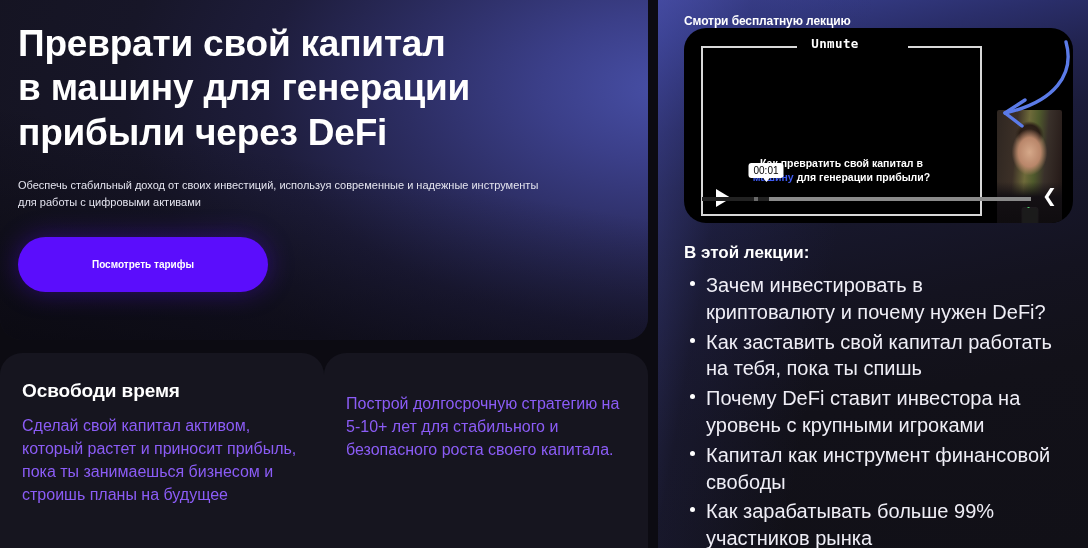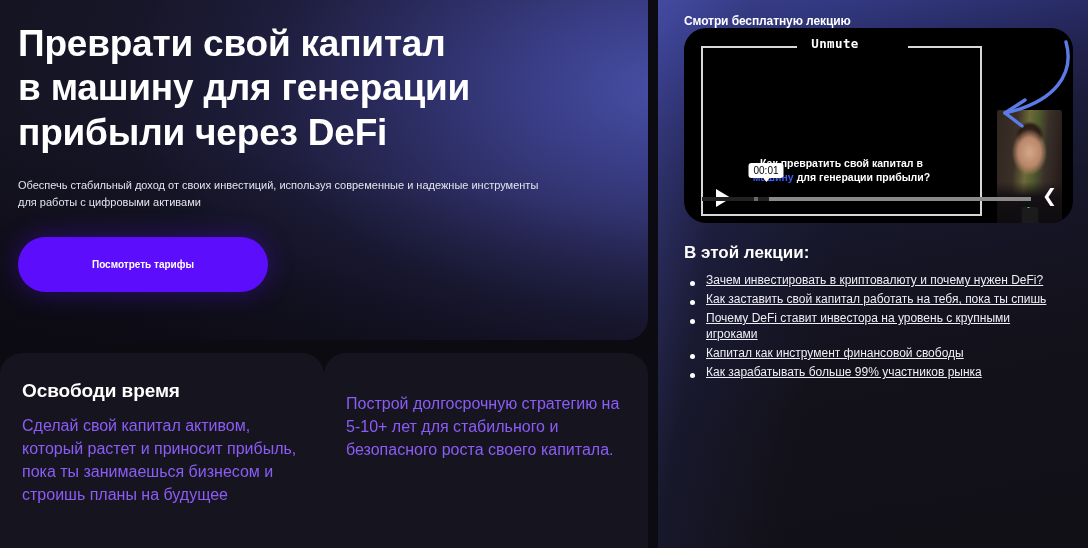--- a/index.html
+++ b/index.html
@@ -257,24 +257,23 @@
     margin-top:20px;
     font-size:17px; font-weight:700; color:#ffffff;
   }
   .lecture-list {
     margin-top:9px;
     list-style:none;
   }
   .lecture-list li {
     position:relative;
     padding-left:22px;
-    font-size:12px; line-height:1.34; color:#efeef6;
+    font-size:20px; line-height:1.34; color:#efeef6;
     margin-bottom:3px;
     max-width:372px;
-    text-decoration:underline;
   }
   .lecture-list li::before{
     content:"";
     position:absolute; left:6px; top:9px;
     width:5px; height:5px; border-radius:50%;
     background:#ffffff;
   }
 </style>
 </head>
 <body>

